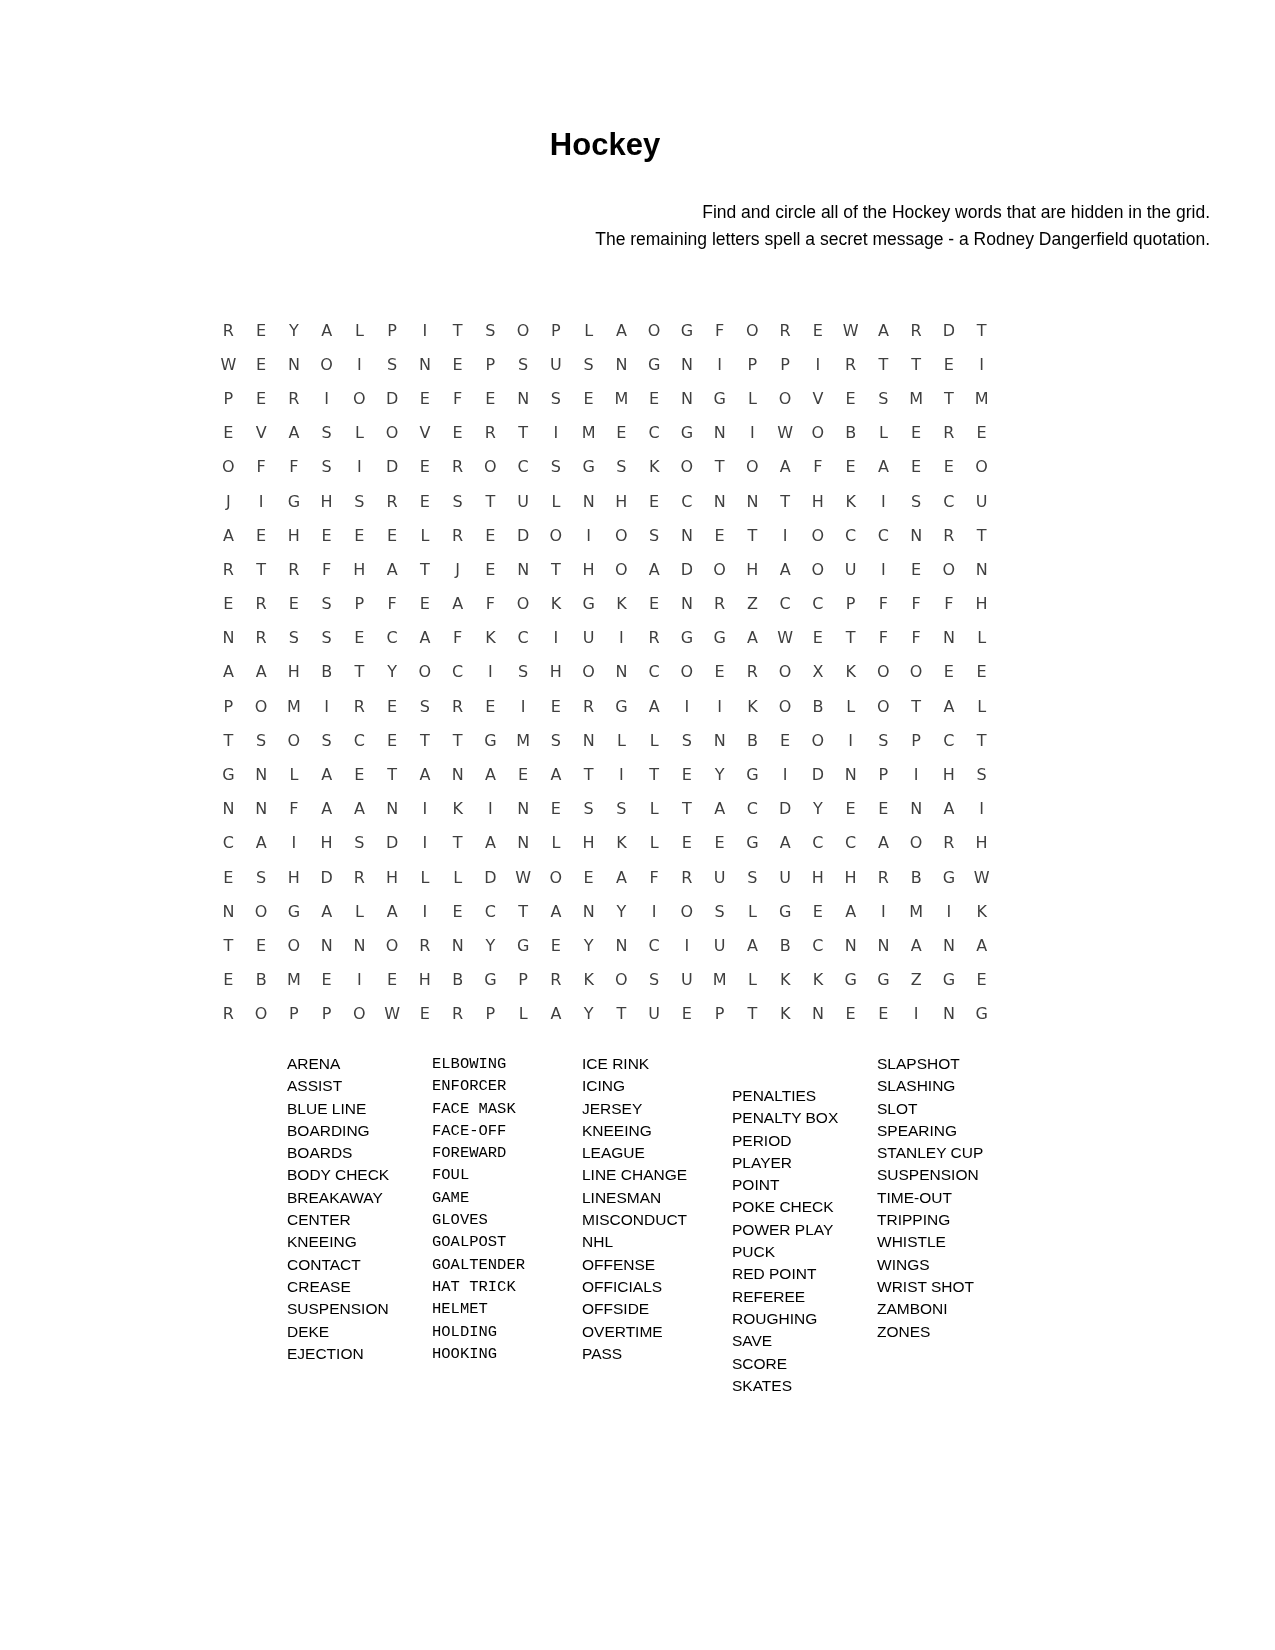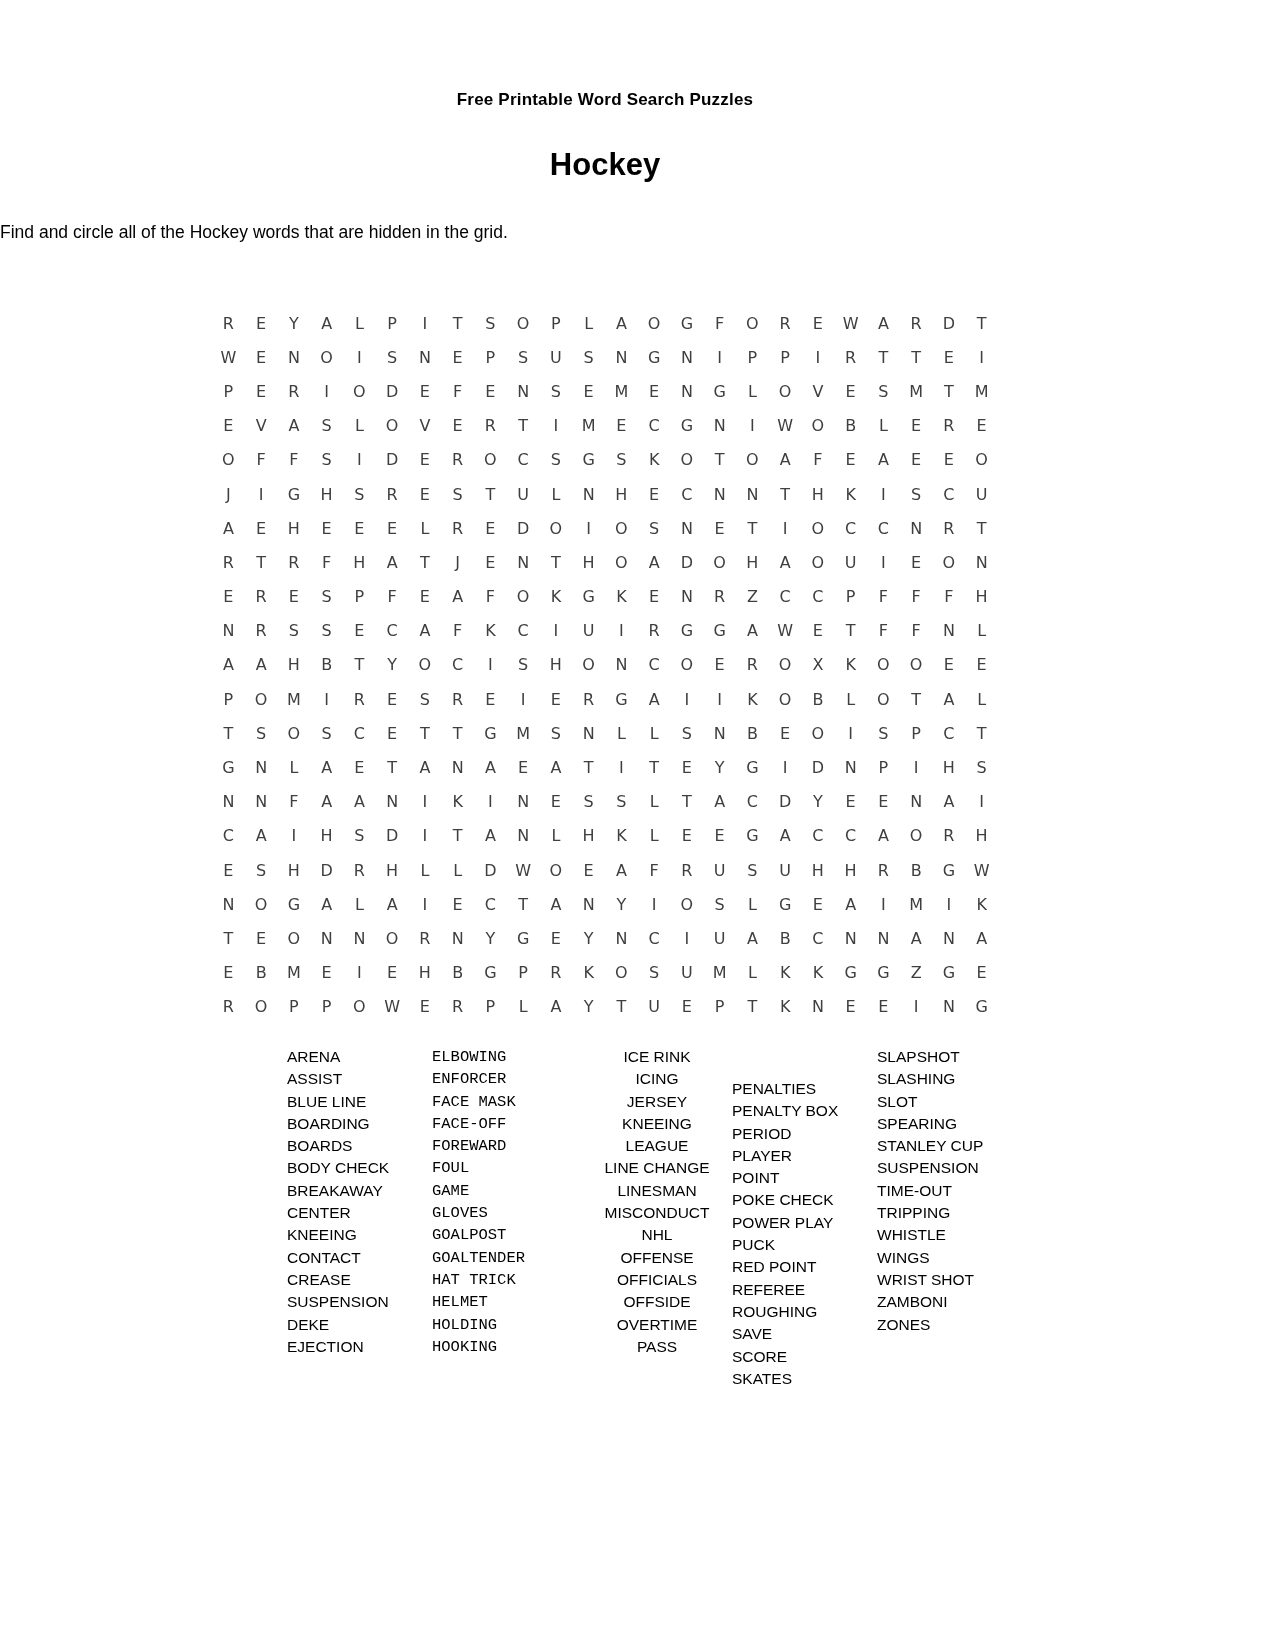--- a/index.html
+++ b/index.html
@@ -26,21 +26,21 @@
     font-weight: bold;
     letter-spacing: 0.2px;
   }
   .puzzle-title {
     text-align: center;
     font-size: 31px;
     font-weight: bold;
     margin-top: 37px;
   }
   .instructions {
-    text-align: left;
+    text-align: right;
     font-size: 17.5px;
     line-height: 27px;
     margin-top: 36px;
   }
   .letter-grid {
     width: 786px;
     margin: 60px auto 0 auto;
   }
   .grid-row {
     display: grid;
@@ -58,42 +58,42 @@
   .word-list {
     width: 724px;
     margin: 22px auto 0 auto;
     display: flex;
   }
   .word-col {
     flex: 0 0 auto;
   }
   .word-col-0 { width: 145px; margin-left: 44px; }
   .word-col-1 { width: 150px; font-family: Liberation Mono, monospace; }
-  .word-col-2 { width: 150px; text-align: center; }
+  .word-col-2 { width: 150px; }
   .word-col-3 { width: 145px; margin-top: 32px; }
   .word-col-4 { width: 134px; }
   .word-item {
     font-size: 15.5px;
     line-height: 22.3px;
     white-space: nowrap;
     color: #000000;
   }
 </style>
 </head>
 <body>
 
 <div class="page">
   <div class="content">
 
-    <div class="site-title">Free Printable Word Search Puzzles</div>
 
     <div class="puzzle-title">Hockey</div>
 
     <div class="instructions">
       <div>Find and circle all of the Hockey words that are hidden in the grid.</div>
+      <div>The remaining letters spell a secret message - a Rodney Dangerfield quotation.</div>
     </div>
 
     <div class="letter-grid" id="letter-grid">
         <div class="grid-row">
           <span class="grid-cell">R</span>
           <span class="grid-cell">E</span>
           <span class="grid-cell">Y</span>
           <span class="grid-cell">A</span>
           <span class="grid-cell">L</span>
           <span class="grid-cell">P</span>

